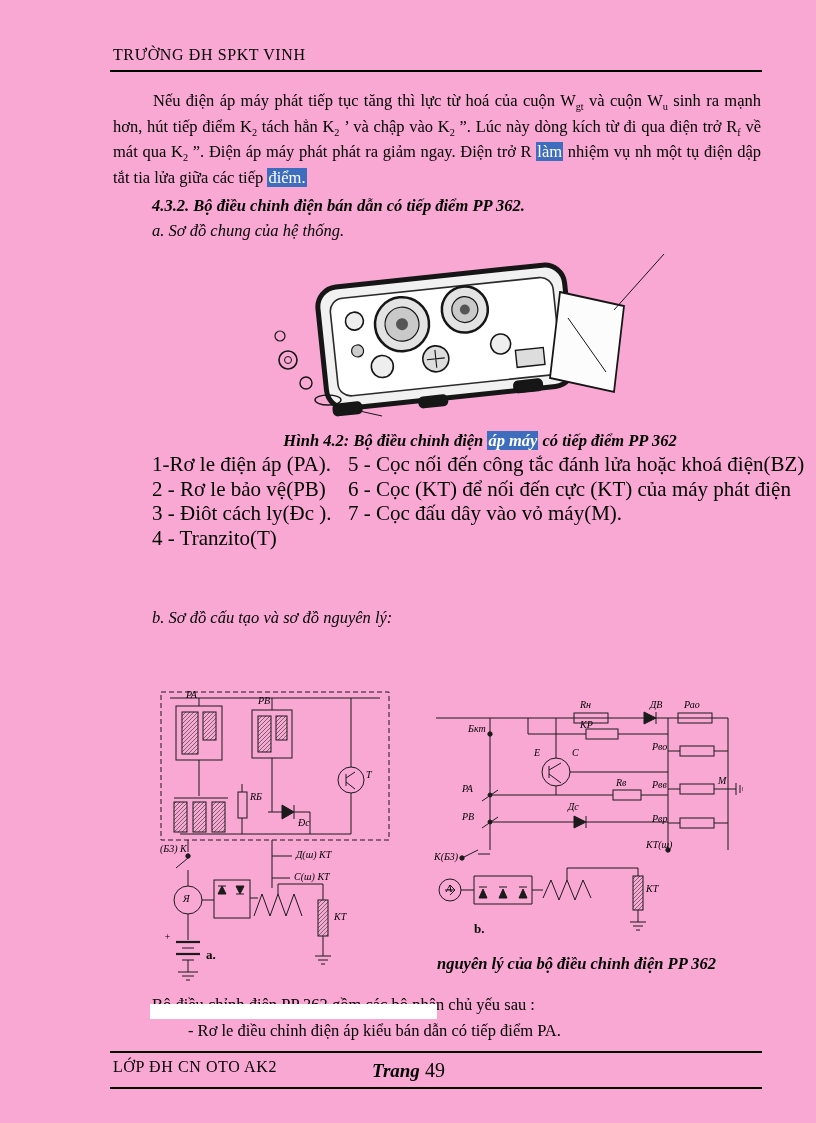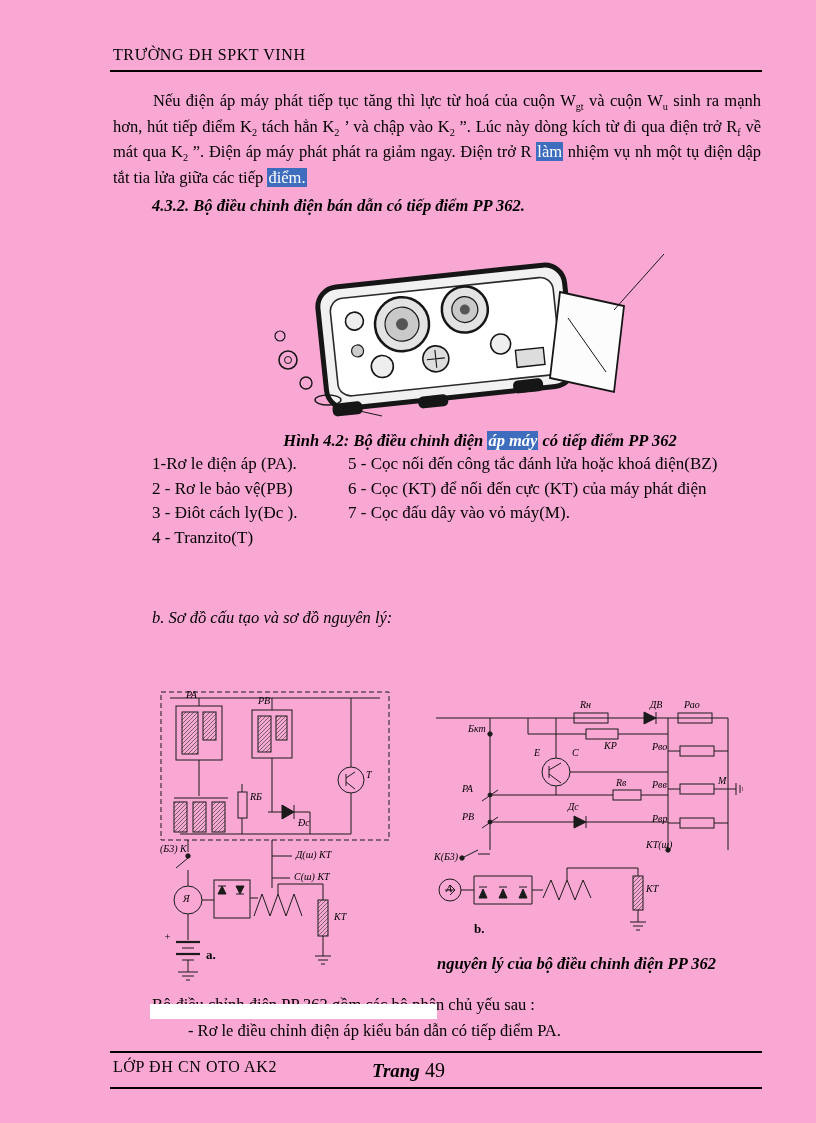--- a/index.html
+++ b/index.html
@@ -8,39 +8,40 @@
         font-family:"Liberation Serif",serif;color:#000;}
   .abs{position:absolute;}
   .rule{background:#000;height:2px;}
   .caps{font-size:16px;letter-spacing:0.6px;}
   .body-txt{font-size:16.5px;}
   .para{width:648px;text-align:justify;line-height:25.5px;text-indent:40px;}
   .bi{font-weight:bold;font-style:italic;}
   .it{font-style:italic;}
   sub{font-size:0.62em;line-height:0;}
   .hl{background:var(--hl,#3E6DBE);color:#fff;padding:0 1px;}
-  .legend-col{line-height:24.5px;font-size:17px;white-space:nowrap;}
+  .legend-col{line-height:24.5px;font-size:21px;white-space:nowrap;}
   .dl{position:absolute;font-size:10px;font-style:italic;line-height:1;white-space:nowrap;
       font-family:"Liberation Serif",serif;}
   .dl-big{font-size:13px;font-style:normal;font-weight:bold;}
   .diagram{position:absolute;}
   svg{display:block;}
 </style>
 </head>
 <body>
 
 <div class="page">
 
   <div class="abs caps" style="left:113px;top:46px;">TRƯỜNG ĐH SPKT VINH</div>
   <div class="abs rule" style="left:110px;top:70px;width:652px;"></div>
 
 
   <p class="abs body-txt para" style="left:113px;top:88px;margin:0;"><span>Nếu điện áp máy phát tiếp tục tăng thì lực từ hoá của cuộn W</span><sub>gt</sub><span> và cuộn W</span><sub>u</sub><span> sinh ra mạnh hơn, hút tiếp điểm K</span><sub>2</sub><span> tách hẳn K</span><sub>2</sub><span> ’ và chập vào K</span><sub>2</sub><span> ”. Lúc này dòng kích từ đi qua điện trở R</span><sub>f</sub><span> về mát qua K</span><sub>2</sub><span> ”. Điện áp máy phát phát ra giảm ngay. Điện trở R </span><span class="hl">làm</span><span> nhiệm vụ nh một tụ điện dập tắt tia lửa giữa các tiếp </span><span class="hl">điểm.</span></p>
 
   <div class="abs body-txt bi" style="left:152px;top:196px;">4.3.2. Bộ điều chỉnh điện bán dẫn có tiếp điểm PP 362.</div>
+  <div class="abs body-txt it" style="left:152px;top:221px;">a. Sơ đồ chung của hệ thống.</div>
 
   <div class="abs" style="left:262px;top:240px;">
     <svg width="405" height="188" viewBox="0 0 405 188">
       <g transform="rotate(-6 200 100)">
         <rect x="60" y="34" width="248" height="122" rx="20" fill="#f1f1f1" stroke="#161616" stroke-width="5"></rect>
         <rect x="72" y="46" width="224" height="98" rx="13" fill="#ffffff" stroke="#2a2a2a" stroke-width="1.6"></rect>
         <circle cx="142" cy="78" r="27" fill="#e3e3e3" stroke="#161616" stroke-width="2.5"></circle>
         <circle cx="142" cy="78" r="17" fill="#c9c9c9" stroke="#161616" stroke-width="1.2"></circle>
         <circle cx="142" cy="78" r="6" fill="#555"></circle>
         <circle cx="206" cy="70" r="23" fill="#e3e3e3" stroke="#161616" stroke-width="2.5"></circle>
@@ -238,21 +239,21 @@
         <line x1="139" y1="180" x2="139" y2="168"></line>
         <line x1="139" y1="168" x2="210" y2="168"></line>
         <rect x="205" y="176" width="10" height="34" fill="url(#hB)"></rect>
         <line x1="210" y1="168" x2="210" y2="176"></line>
         <line x1="210" y1="210" x2="210" y2="222"></line>
         <path d="M202 222 h16 M205 226 h10 M208 230 h4"></path>
       </g>
     </svg>
     <span class="dl" style="left:40px;top:24px;">Бкт</span>
     <span class="dl" style="left:152px;top:0px;">Rн</span>
-    <span class="dl" style="left:176px;top:20px;margin-top:21px;">КР</span>
+    <span class="dl" style="left:152px;top:20px;">КР</span>
     <span class="dl" style="left:222px;top:0px;">ДВ</span>
     <span class="dl" style="left:256px;top:0px;">Рао</span>
     <span class="dl" style="left:106px;top:48px;">Е</span>
     <span class="dl" style="left:144px;top:48px;">С</span>
     <span class="dl" style="left:34px;top:84px;">PA</span>
     <span class="dl" style="left:34px;top:112px;">PB</span>
     <span class="dl" style="left:140px;top:102px;">Дс</span>
     <span class="dl" style="left:188px;top:78px;">Rв</span>
     <span class="dl" style="left:224px;top:42px;">Рво</span>
     <span class="dl" style="left:224px;top:80px;">Рвв</span>

